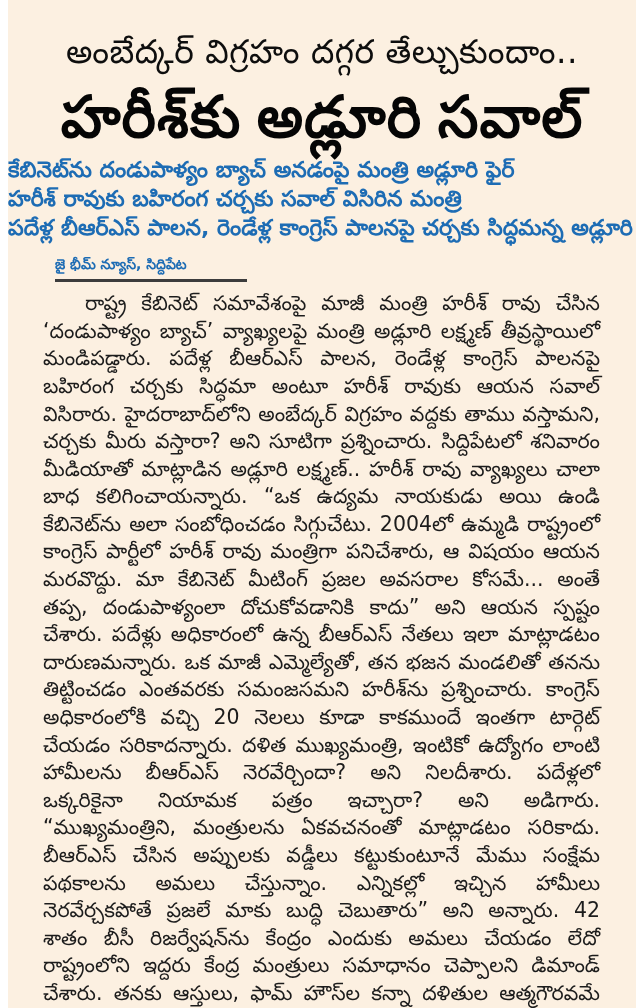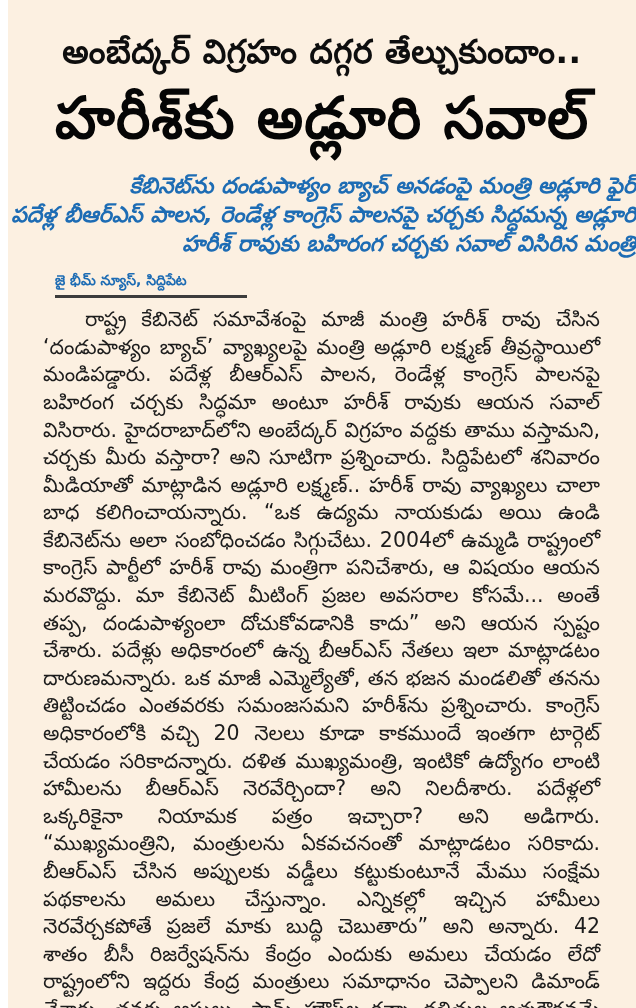--- a/index.html
+++ b/index.html
@@ -22,39 +22,39 @@
     overflow: hidden;
   }
 
   .headline-block {
     padding-top: 30px;
     text-align: center;
   }
 
   .kicker {
     font-size: 33px;
-    font-weight: 700;
+    font-weight: 400;
     line-height: 1.35;
     color: #0e0e0e;
     letter-spacing: 0.5px;
   }
 
   .main-headline {
     margin-top: 10px;
     font-size: 58px;
     font-weight: 800;
     line-height: 1.15;
     color: #050505;
     letter-spacing: 1px;
+    font-family: Liberation Serif, serif;
   }
 
   .subheads {
-    margin-top: 20px;
-    text-align: right;
-    font-style: italic;
+    margin-top: 4px;
+    text-align: left;
   }
 
   .subhead-line {
     font-size: 22px;
     font-weight: 600;
     line-height: 1.32;
     color: #1d6cb4;
   }
 
   .byline-wrap {
@@ -91,22 +91,22 @@
 
 <article class="clipping">
 
   <header class="headline-block">
     <div class="kicker">అంబేద్కర్ విగ్రహం దగ్గర తేల్చుకుందాం..</div>
     <h1 class="main-headline">హరీశ్‌కు అడ్లూరి సవాల్</h1>
   </header>
 
   <div class="subheads">
     <div class="subhead-line">కేబినెట్‌ను దండుపాళ్యం బ్యాచ్ అనడంపై మంత్రి అడ్లూరి ఫైర్</div>
+    <div class="subhead-line">హరీశ్ రావుకు బహిరంగ చర్చకు సవాల్ విసిరిన మంత్రి</div>
     <div class="subhead-line">పదేళ్ల బీఆర్‌ఎస్ పాలన, రెండేళ్ల కాంగ్రెస్ పాలనపై చర్చకు సిద్ధమన్న అడ్లూరి</div>
-    <div class="subhead-line">హరీశ్ రావుకు బహిరంగ చర్చకు సవాల్ విసిరిన మంత్రి</div>
   </div>
 
   <div class="byline-wrap">
     <div class="byline">జై భీమ్ న్యూస్, సిద్దిపేట</div>
     <div class="byline-rule"></div>
   </div>
 
   <p class="article-body">రాష్ట్ర కేబినెట్ సమావేశంపై మాజీ మంత్రి హరీశ్ రావు చేసిన ‘దండుపాళ్యం బ్యాచ్’ వ్యాఖ్యలపై మంత్రి అడ్లూరి లక్ష్మణ్ తీవ్రస్థాయిలో మండిపడ్డారు. పదేళ్ల బీఆర్‌ఎస్ పాలన, రెండేళ్ల కాంగ్రెస్ పాలనపై బహిరంగ చర్చకు సిద్ధమా అంటూ హరీశ్ రావుకు ఆయన సవాల్ విసిరారు. హైదరాబాద్‌లోని అంబేద్కర్ విగ్రహం వద్దకు తాము వస్తామని, చర్చకు మీరు వస్తారా? అని సూటిగా ప్రశ్నించారు. సిద్దిపేటలో శనివారం మీడియాతో మాట్లాడిన అడ్లూరి లక్ష్మణ్.. హరీశ్ రావు వ్యాఖ్యలు చాలా బాధ కలిగించాయన్నారు. “ఒక ఉద్యమ నాయకుడు అయి ఉండి కేబినెట్‌ను అలా సంబోధించడం సిగ్గుచేటు. 2004లో ఉమ్మడి రాష్ట్రంలో కాంగ్రెస్ పార్టీలో హరీశ్ రావు మంత్రిగా పనిచేశారు, ఆ విషయం ఆయన మరవొద్దు. మా కేబినెట్ మీటింగ్ ప్రజల అవసరాల కోసమే... అంతే తప్ప, దండుపాళ్యంలా దోచుకోవడానికి కాదు” అని ఆయన స్పష్టం చేశారు. పదేళ్లు అధికారంలో ఉన్న బీఆర్‌ఎస్ నేతలు ఇలా మాట్లాడటం దారుణమన్నారు. ఒక మాజీ ఎమ్మెల్యేతో, తన భజన మండలితో తనను తిట్టించడం ఎంతవరకు సమంజసమని హరీశ్‌ను ప్రశ్నించారు. కాంగ్రెస్ అధికారంలోకి వచ్చి 20 నెలలు కూడా కాకముందే ఇంతగా టార్గెట్ చేయడం సరికాదన్నారు. దళిత ముఖ్యమంత్రి, ఇంటికో ఉద్యోగం లాంటి హామీలను బీఆర్‌ఎస్ నెరవేర్చిందా? అని నిలదీశారు. పదేళ్లలో ఒక్కరికైనా నియామక పత్రం ఇచ్చారా? అని అడిగారు. “ముఖ్యమంత్రిని, మంత్రులను ఏకవచనంతో మాట్లాడటం సరికాదు. బీఆర్‌ఎస్ చేసిన అప్పులకు వడ్డీలు కట్టుకుంటూనే మేము సంక్షేమ పథకాలను అమలు చేస్తున్నాం. ఎన్నికల్లో ఇచ్చిన హామీలు నెరవేర్చకపోతే ప్రజలే మాకు బుద్ధి చెబుతారు” అని అన్నారు. 42 శాతం బీసీ రిజర్వేషన్‌ను కేంద్రం ఎందుకు అమలు చేయడం లేదో రాష్ట్రంలోని ఇద్దరు కేంద్ర మంత్రులు సమాధానం చెప్పాలని డిమాండ్ చేశారు. తనకు ఆస్తులు, ఫామ్ హౌస్‌ల కన్నా దళితుల ఆత్మగౌరవమే ముఖ్యమని, త్వరలో జరగనున్న జూబ్లీహిల్స్, గ్రామస్థాయి ఎన్నికల్లో ప్రజలు ఎవరికి మద్దతిస్తారో చూద్దామని అడ్లూరి లక్ష్మణ్ పేర్కొన్నారు.</p>
 
 </article>

